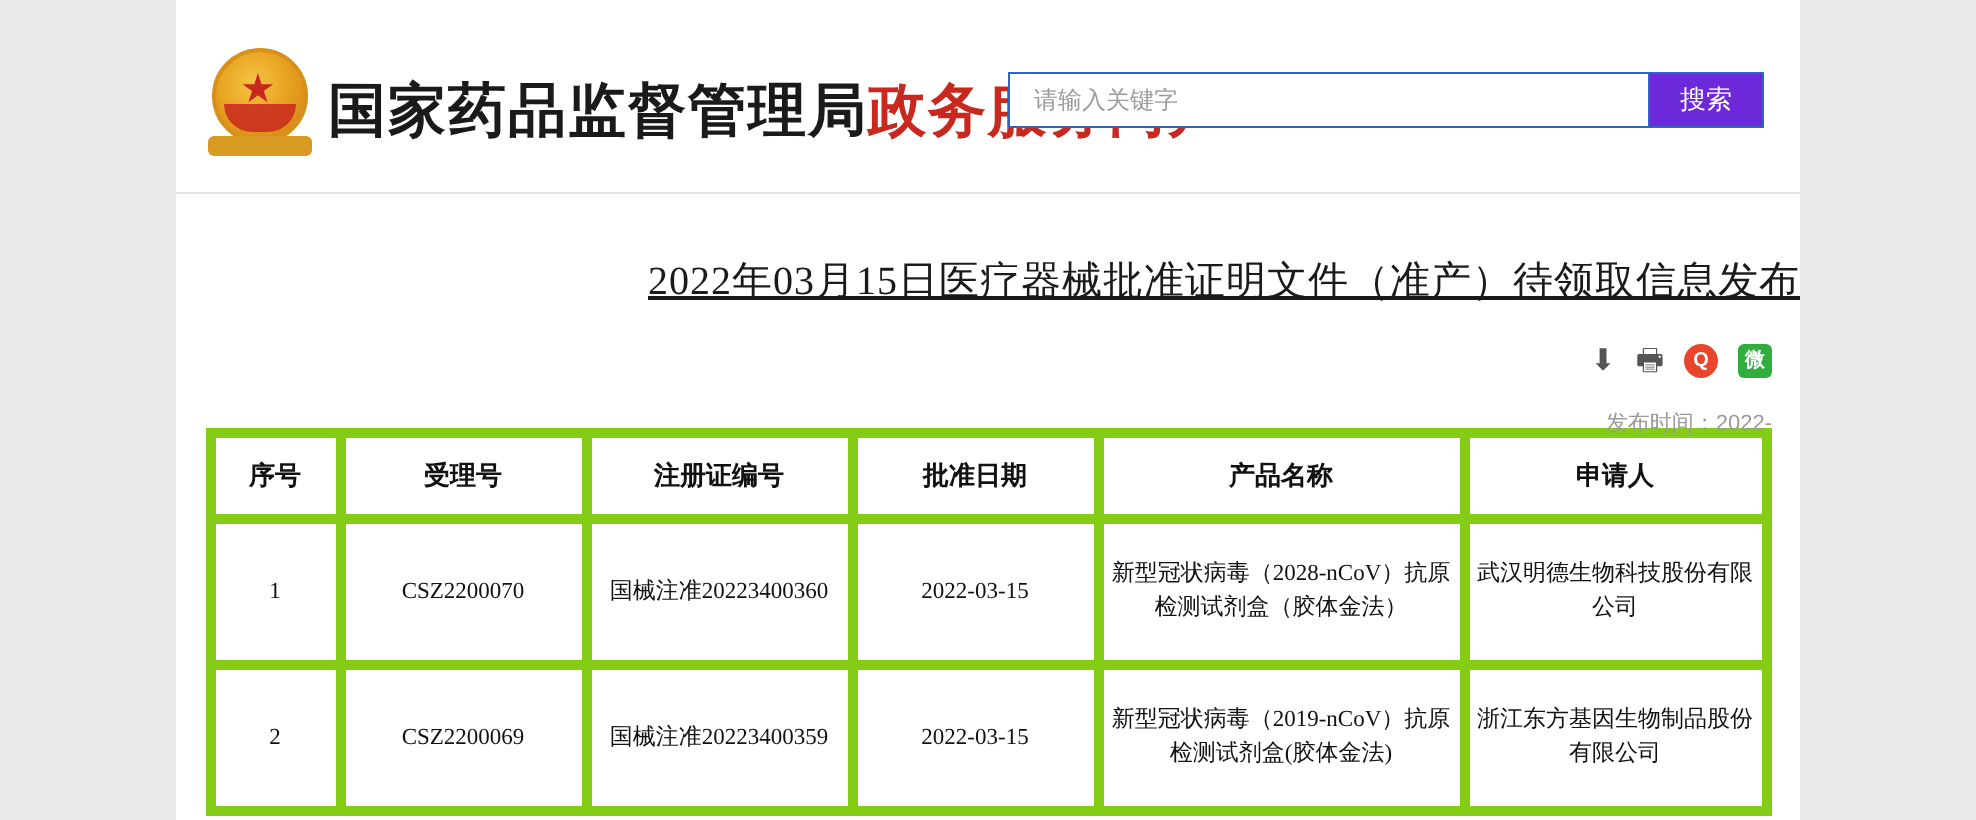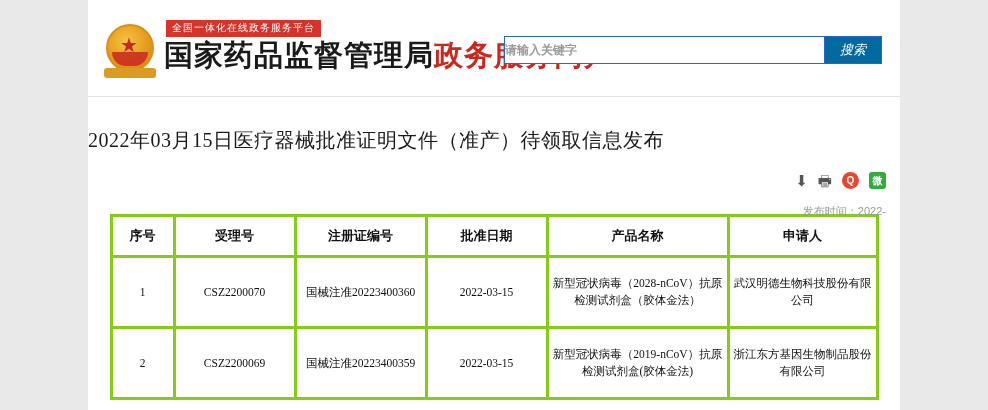--- a/index.html
+++ b/index.html
@@ -104,48 +104,47 @@
     top: 36px;
     display: flex;
     height: 28px;
   }
   .search-input {
     width: 320px;
     height: 28px;
     box-sizing: border-box;
     border: 1px solid #2b66c4;
     border-right: none;
-    padding: 0 0;
+    padding: 0 12px;
     font-size: 12px;
     color: #333;
     outline: none;
     background: #fff;
-    font-weight: bold;
   }
   .search-input::placeholder { color: #9b9b9b; }
   .search-btn {
     width: 58px;
     height: 28px;
     box-sizing: border-box;
     border: 1px solid #2b66c4;
-    background: #0369a1;
+    background: #6d28d9;
     color: #ffffff;
     font-size: 13px;
     cursor: pointer;
     padding: 0;
-    font-style: italic;
   }
   
   .article-title {
     margin-top: 30px;
-    text-align: left;
+    text-align: right;
     font-family: "Liberation Serif", serif;
     font-size: 20px;
     color: #1a1a1a;
     letter-spacing: .5px;
+    text-decoration: underline;
   }
   .meta-row {
     position: relative;
     height: 26px;
     margin-top: 18px;
   }
   .tool-icons {
     position: absolute;
     right: 14px;
     top: 0;
@@ -192,21 +191,21 @@
     padding: 0 14px;
   }
   table.doc {
     border-collapse: collapse;
     width: 700px;
     margin: 0 auto;
     font-family: "Liberation Serif", serif;
     table-layout: fixed;
   }
   table.doc th, table.doc td {
-    border: 3px solid #84cc16;
+    border: 5px solid #84cc16;
     text-align: center;
     vertical-align: middle;
     color: #111;
     padding: 6px 4px;
     line-height: 1.45;
   }
   table.doc th {
     font-size: 13px;
     font-weight: bold;
     height: 26px;
@@ -227,21 +226,20 @@
 
 <div class="page">
 
   <div class="header">
     <div class="emblem">
       <div class="disc"></div>
       <div class="star">★</div>
       <div class="gear"></div>
       <div class="ribbon"></div>
     </div>
-    <div class="brand-tag">全国一体化在线政务服务平台</div>
     <div class="brand-title">
       <span class="t1">国家药品监督管理局</span><span class="t2">政务服务门户</span>
     </div>
     <div class="search-box">
       <input class="search-input" type="text" placeholder="请输入关键字" style="">
       <button class="search-btn">搜索</button>
     </div>
   </div>
 
   <div class="article-title">2022年03月15日医疗器械批准证明文件（准产）待领取信息发布</div>

